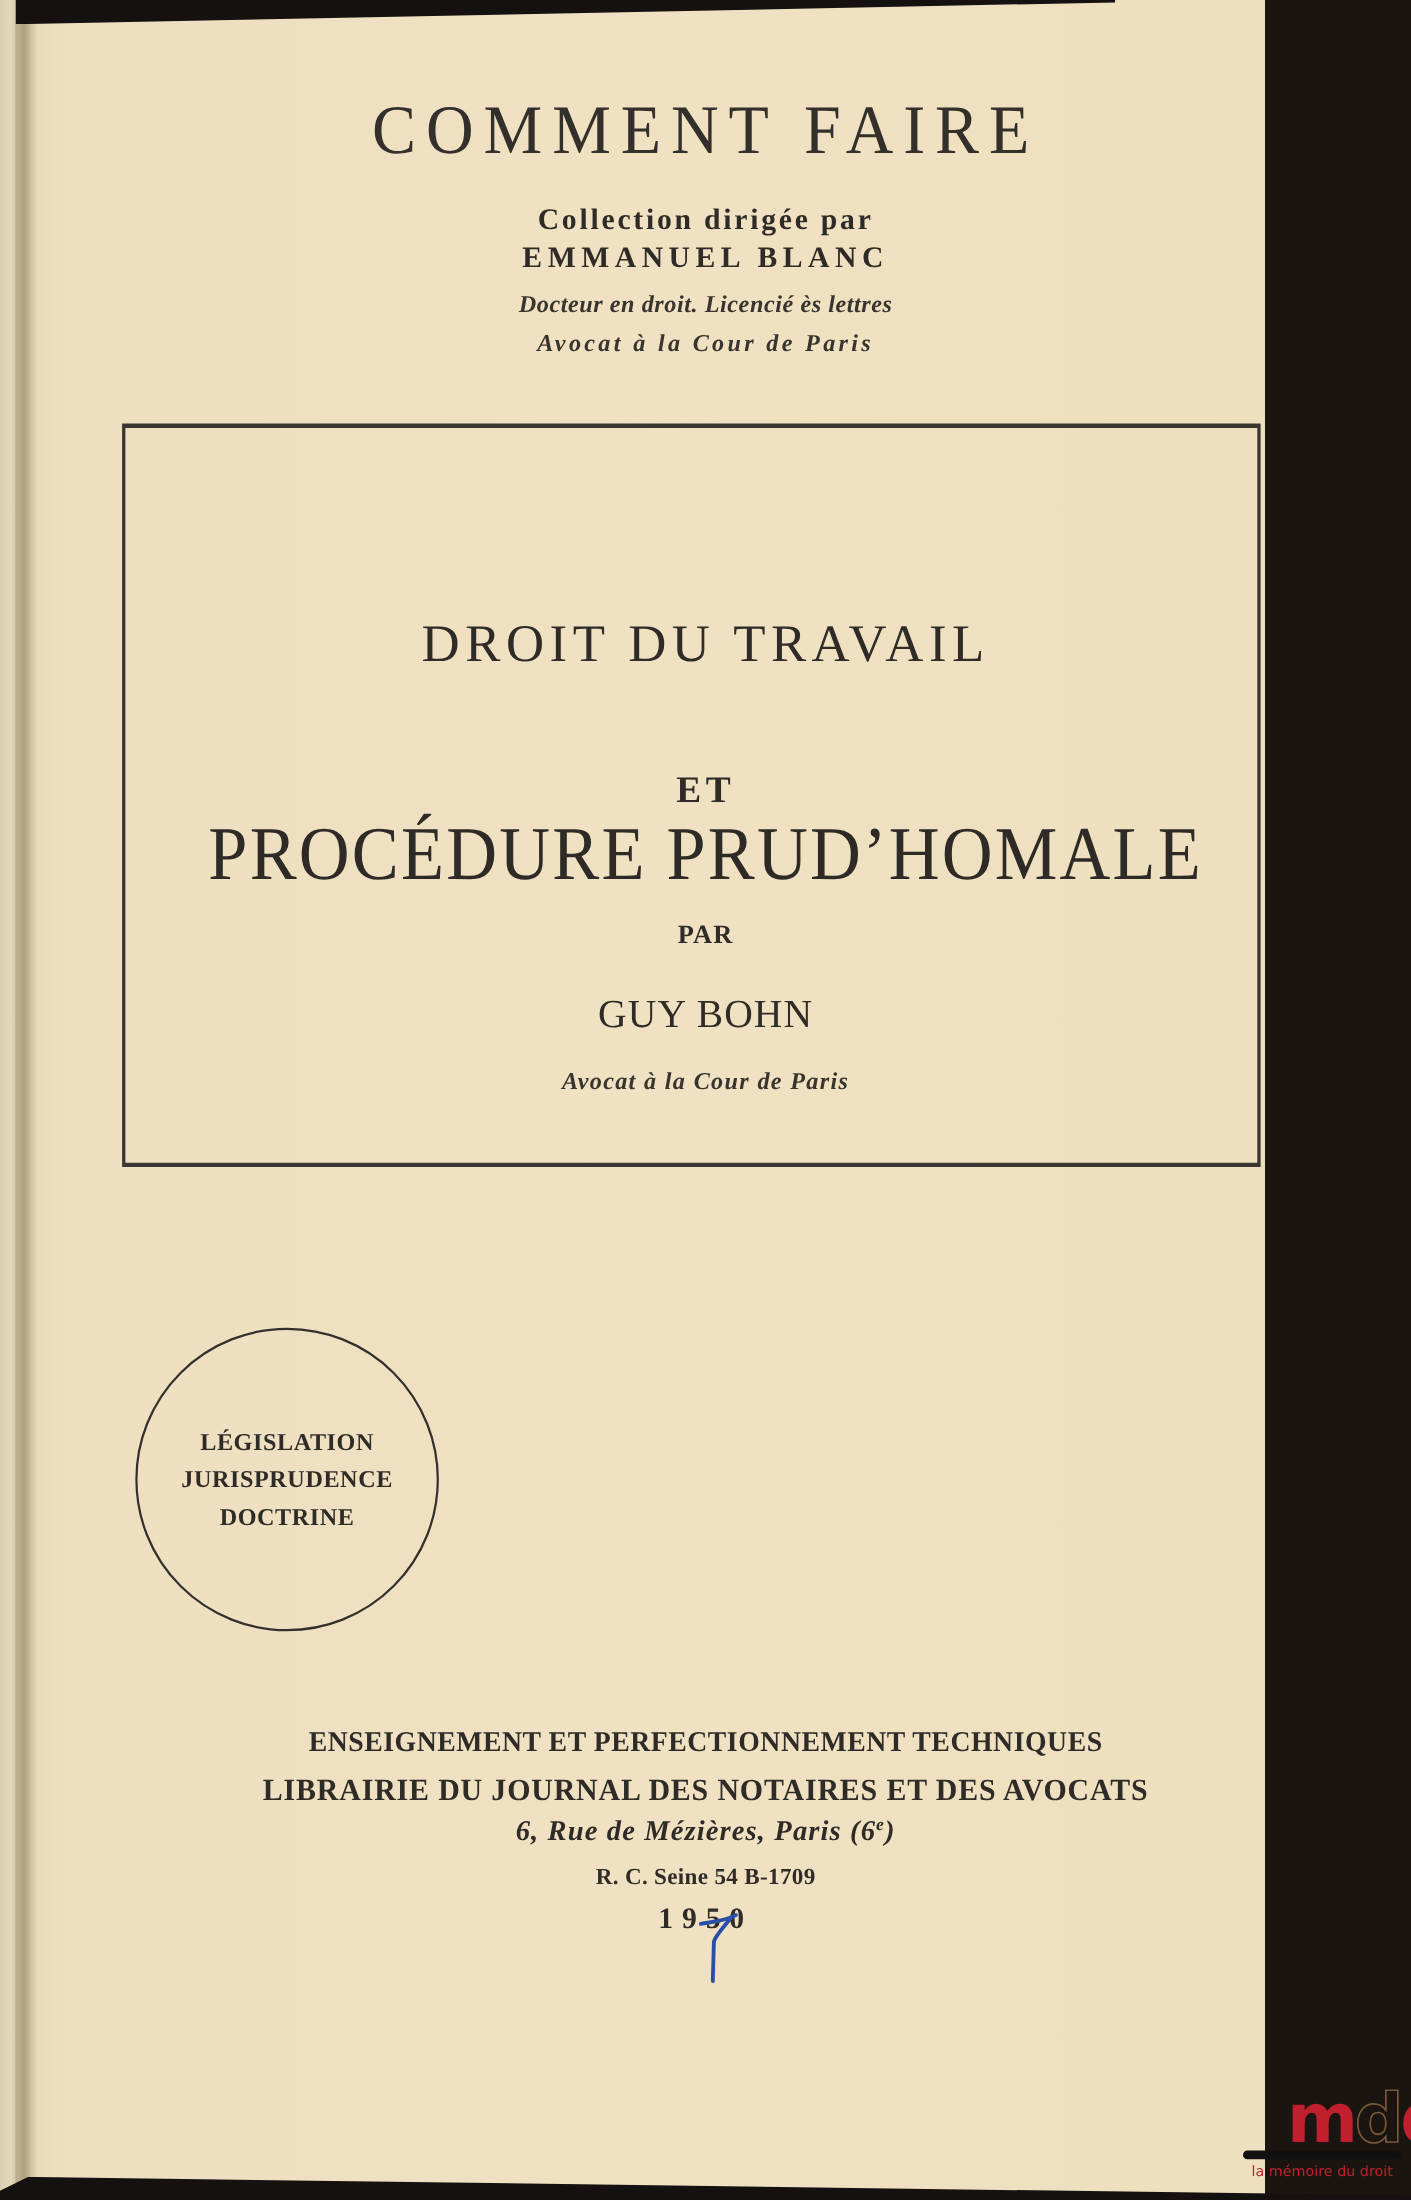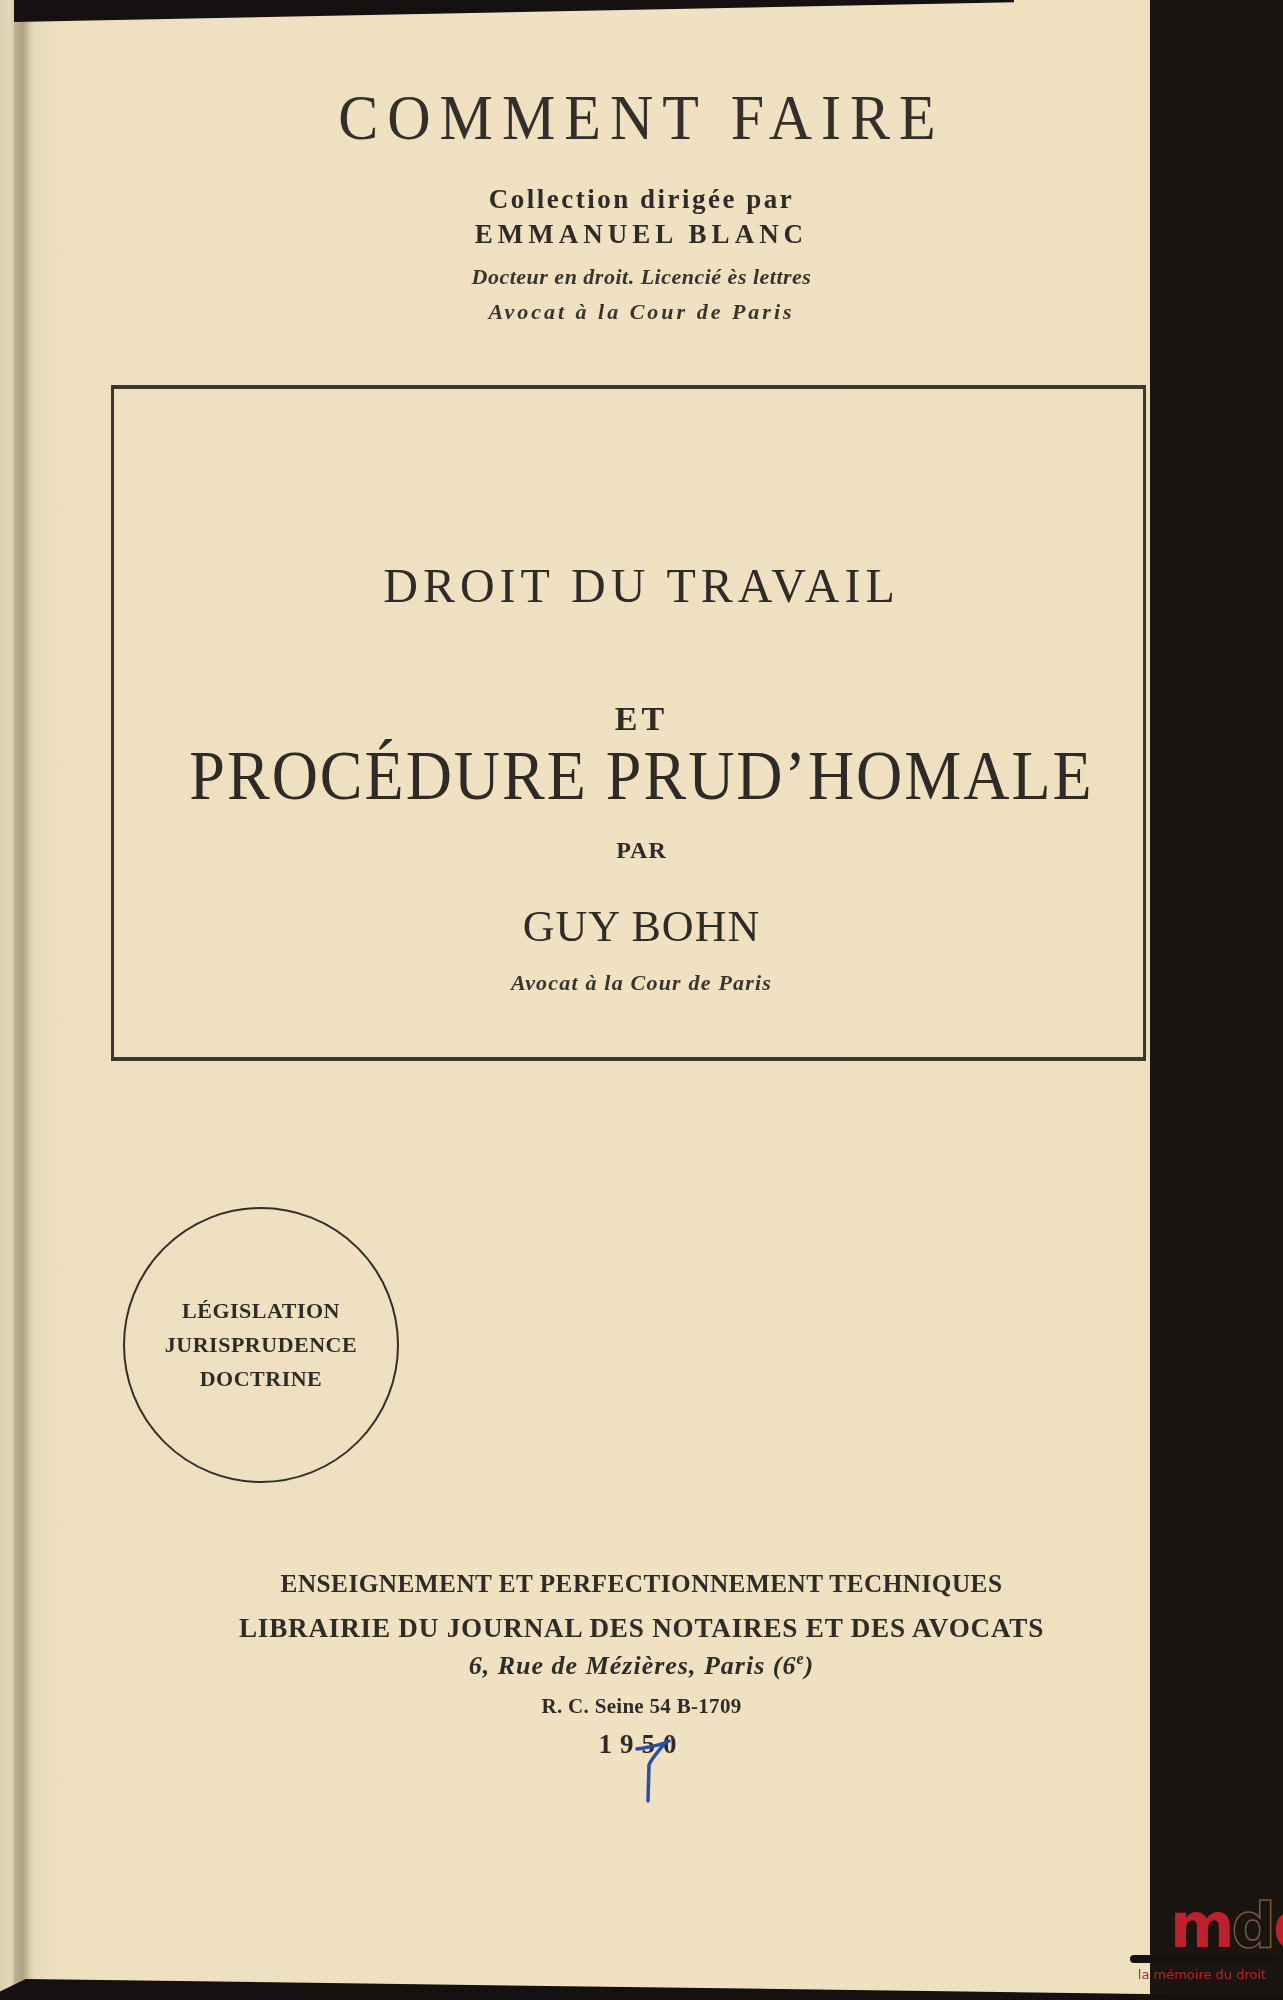--- a/index.html
+++ b/index.html
@@ -37,21 +37,21 @@
 
     .title-box {
       position: absolute; left: 111px; top: 385px; width: 1035px; height: 676px;
       border: 3px solid #3a3733; border-top-width: 4px; border-bottom-width: 4px;
       box-sizing: border-box;
     }
     .title1 { top: 558px; font-size: 48px; letter-spacing: 5px; color: #2f2c28; }
     .title-et { top: 652px; font-size: 34px; letter-spacing: 4px; color: #2f2c28; font-weight: bold; margin-top: 48px; }
     .title2 { top: 739px; font-size: 64px; letter-spacing: 2px; color: #2e2b27; transform: scaleY(1.08); }
     .par { top: 837px; font-size: 24px; letter-spacing: 1px; color: #2f2c28; font-weight: bold; }
-    .author { top: 901px; font-size: 44px; letter-spacing: 1px; color: #2f2c28; }
+    .author { top: 901px; font-size: 36px; letter-spacing: 1px; color: #2f2c28; }
     .author-cred { top: 970px; font-size: 22px; font-style: italic; font-weight: bold; color: #38342e; letter-spacing: 1.2px; }
 
     .circle {
       position: absolute; border: 2px solid #33302c; border-radius: 50%; box-sizing: border-box;
       display: flex; flex-direction: column; align-items: center; justify-content: center;
     }
     .circle-left { left: 123px; top: 1207px; width: 276px; height: 276px; }
     .circle-right { left: 853px; top: 1210px; width: 280px; height: 278px; }
     .circle-line { font-size: 22px; font-weight: bold; letter-spacing: 0.5px; line-height: 34px; color: #2f2c28; }
     .volume-number { font-size: 104px; font-weight: bold; color: #2b2925; letter-spacing: 2px; transform: scaleX(0.9); line-height: 1; margin-top: 4px; }

